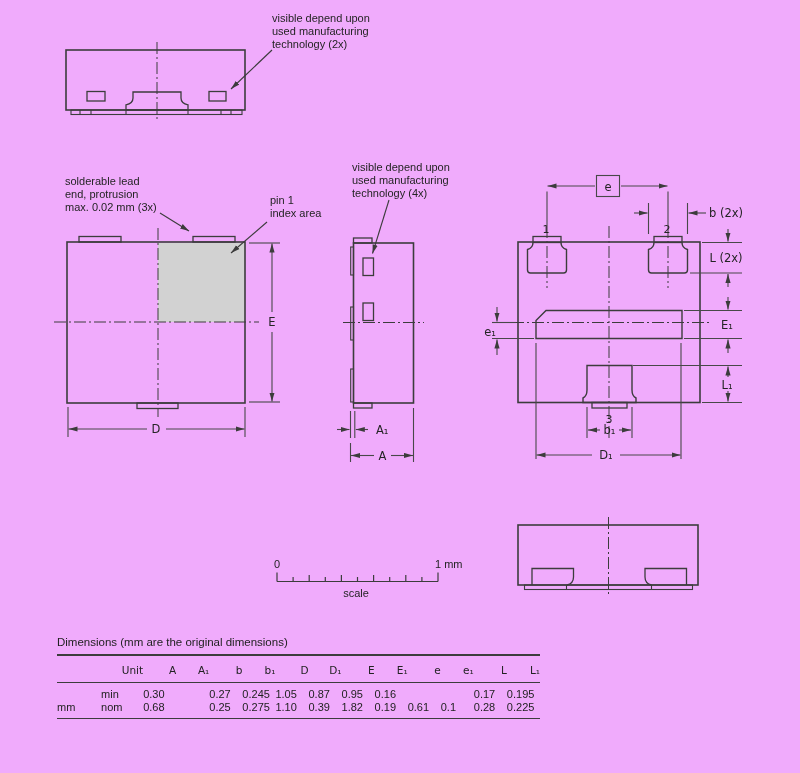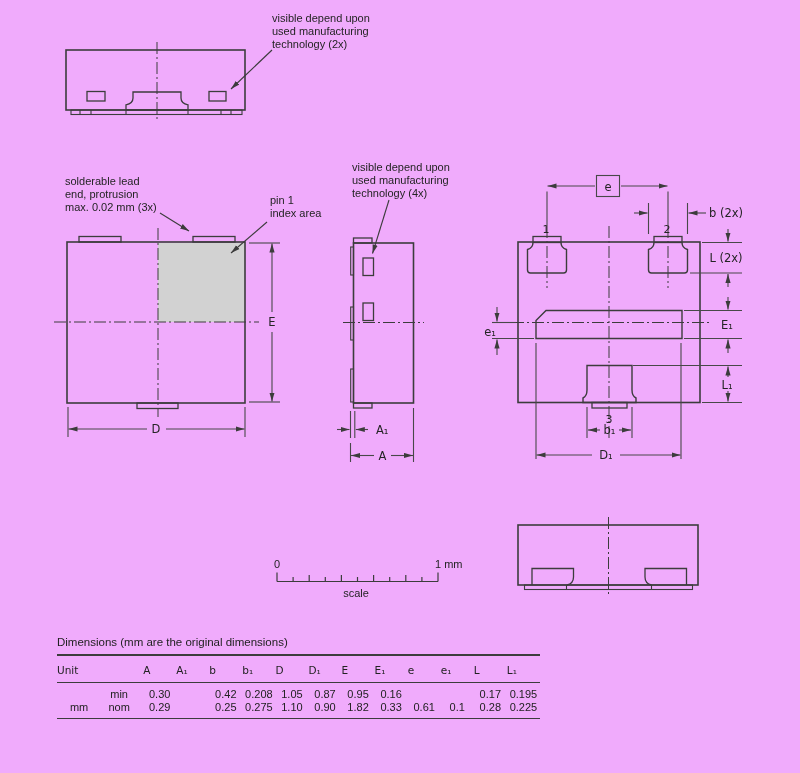--- a/index.html
+++ b/index.html
@@ -10,22 +10,22 @@
   .dimlab{font-size:11.5px;font-family:"DejaVu Sans",sans-serif;}
   .pinlab{font-size:11px;font-family:"DejaVu Sans",sans-serif;}
 
   
   #dims-block{position:absolute;left:57px;top:636px;width:483px;}
   .dims-title{font-size:11.5px;margin:0 0 6px 0;}
   table.dims{border-collapse:collapse;table-layout:fixed;width:483px;
              border-top:2px solid #3c3c3c;border-bottom:1.5px solid #3c3c3c;
              font-size:11px;}
   table.dims th{font-family:"DejaVu Sans",sans-serif;font-size:10.5px;font-weight:normal;
-                text-align:left;padding:8px 0 6px 0;border-bottom:1.5px solid #3c3c3c;}
-  table.dims td{font-family:"Liberation Sans",sans-serif;text-align:center;
+                text-align:right;padding:8px 0 6px 0;border-bottom:1.5px solid #3c3c3c;}
+  table.dims td{font-family:"Liberation Sans",sans-serif;text-align:left;
                 height:12.5px;line-height:12.5px;padding:0;}
   table.dims tbody tr:first-child td{padding-top:5px;}
   table.dims tbody tr:last-child td{padding-bottom:5px;}
   td.rowlab{text-align:right;padding-right:6px !important;}
   td.unitcell{text-align:center;}
   #note-block{position:absolute;left:57px;top:778px;font-size:13px;line-height:14px;}
   #note-block .nh{margin:0;}
 </style>
 </head>
 <body>
@@ -298,42 +298,42 @@
         <th>L</th>
         <th>L₁</th>
       </tr>
     </thead>
     <tbody>
       <tr>
         <td class="unitcell"></td>
         <td class="rowlab">min</td>
         <td>0.30</td>
         <td></td>
-        <td>0.42</td>
-        <td>0.208</td>
+        <td>0.27</td>
+        <td>0.245</td>
         <td>1.05</td>
         <td>0.87</td>
         <td>0.95</td>
         <td>0.16</td>
         <td></td>
         <td></td>
         <td>0.17</td>
         <td>0.195</td>
       </tr>
       <tr>
         <td class="unitcell">mm</td>
         <td class="rowlab">nom</td>
-        <td>0.29</td>
+        <td>0.68</td>
         <td></td>
         <td>0.25</td>
         <td>0.275</td>
         <td>1.10</td>
-        <td>0.90</td>
+        <td>0.39</td>
         <td>1.82</td>
-        <td>0.33</td>
+        <td>0.19</td>
         <td>0.61</td>
         <td>0.1</td>
         <td>0.28</td>
         <td>0.225</td>
       </tr>
     </tbody>
   </table>
 </div>
 
 <div id="note-block">

